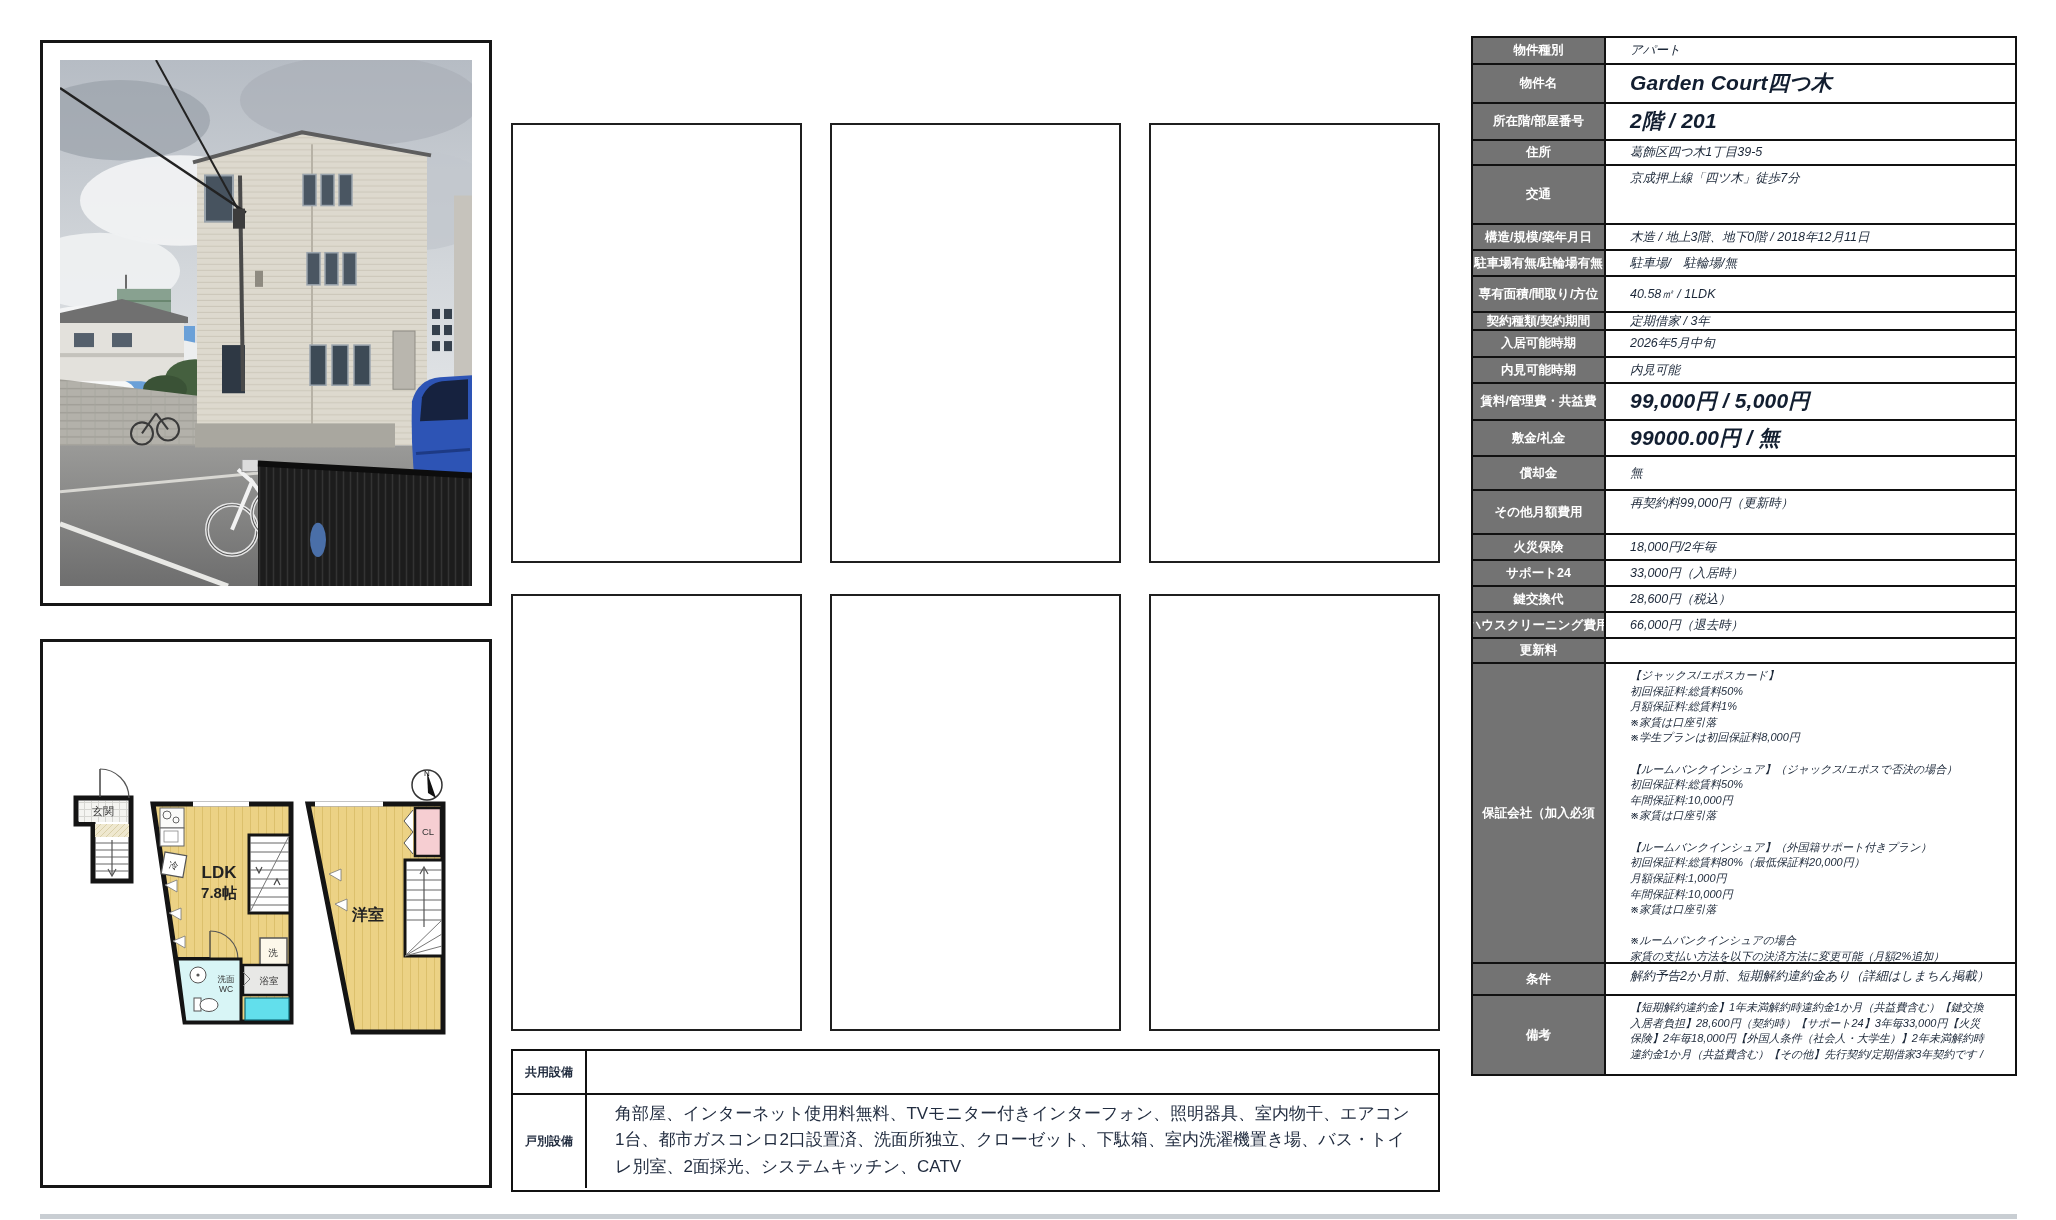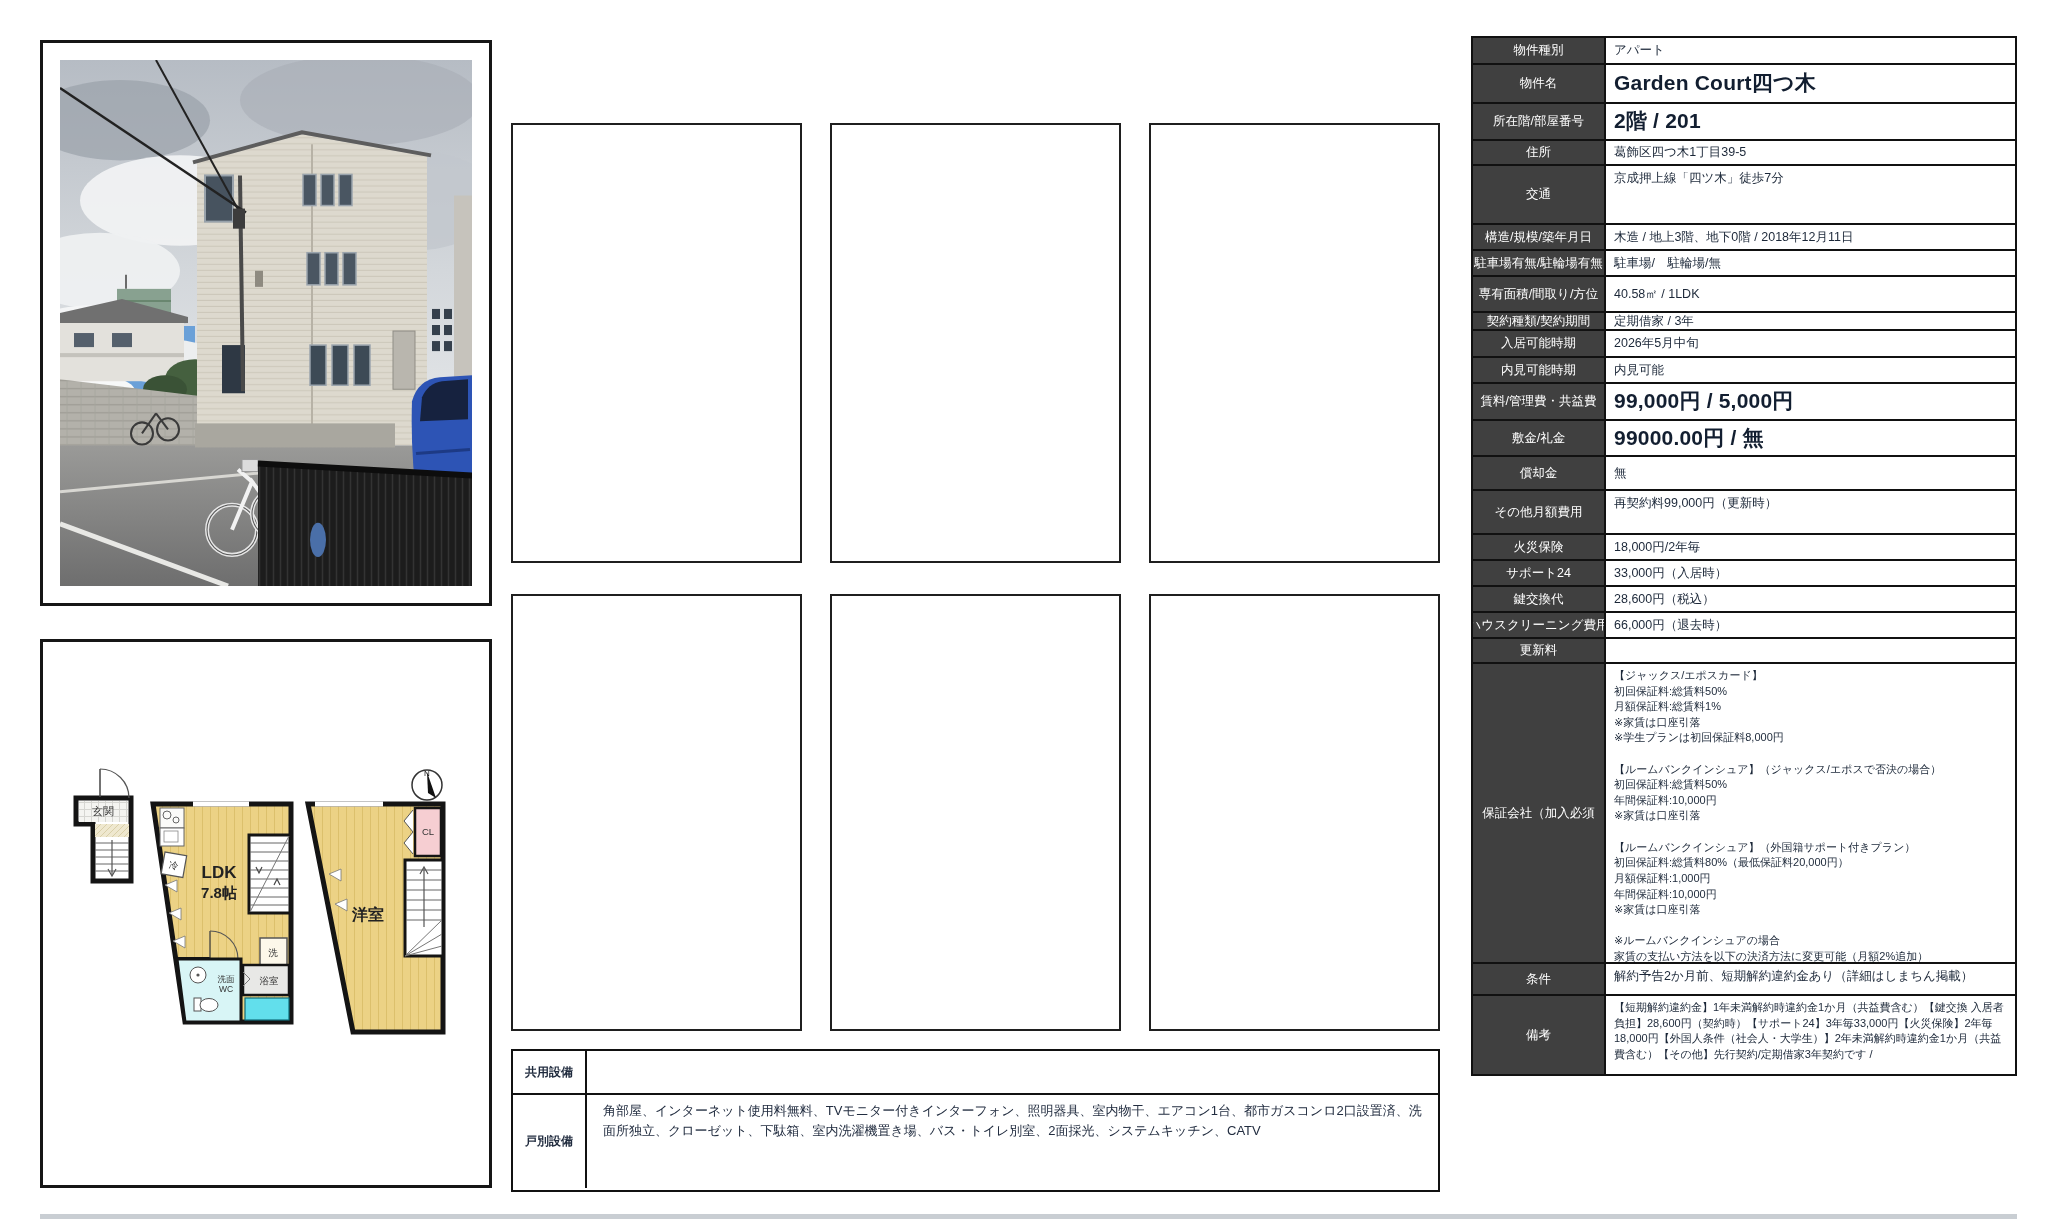--- a/index.html
+++ b/index.html
@@ -18,33 +18,33 @@
   .ph-r1 { top:123px; height:440px; }
   .ph-r2 { top:594px; height:437px; }
   .ph-c1 { left:511px; } .ph-c2 { left:830px; } .ph-c3 { left:1149px; }
 
   
   .equip { position:absolute; left:511px; top:1049px; width:929px; height:143px; border:2px solid #111; background:#fff; }
   .equip .erow { display:flex; border-top:2px solid #111; }
   .equip .erow:first-child { border-top:none; }
   .equip .elabel { width:74px; display:flex; align-items:center; justify-content:center;
     font-weight:bold; font-size:12px; color:#1f2a3d; border-right:2px solid #111; text-align:center; }
-  .equip .evalue { flex:1; padding:6px 16px; font-size:13px; line-height:1.55; color:#222d40; }
+  .equip .evalue { flex:1; padding:6px 28px; font-size:17px; line-height:1.55; color:#222d40; }
   .erow-shared { height:42px; }
   .erow-unit { height:95px; }
 
   
   .ptable { position:absolute; left:1471px; top:36px; width:546px; border:2px solid #111; background:#fff; }
   .prow { display:flex; border-top:2px solid #111; }
   .prow:first-child { border-top:none; }
-  .plabel { width:133px; background:#404040; color:#ffffff; display:flex; align-items:center; justify-content:center;
-    font-weight:normal; font-size:12.5px; line-height:1.15; text-align:center; border-right:2px solid #111;
+  .plabel { width:133px; background:#737373; color:#ffffff; display:flex; align-items:center; justify-content:center;
+    font-weight:bold; font-size:12.5px; line-height:1.15; text-align:center; border-right:2px solid #111;
     padding:4px 2px; overflow:hidden; white-space:nowrap; }
-  .pvalue { flex:1; display:flex; align-items:center; padding:2px 8px; font-size:12.5px; color:#1b2738;
-    white-space:pre-line; line-height:1.35; overflow:hidden; }
+  .pvalue { flex:1; display:flex; align-items:center; padding:2px 24px; font-size:12.5px; color:#1b2738;
+    white-space:pre-line; line-height:1.35; overflow:hidden;font-style:italic; }
   .prow.big .pvalue { font-size:21px; font-weight:bold; color:#121e30; letter-spacing:0.2px; }
   .prow.top .pvalue { align-items:flex-start; padding-top:4px; }
   .prow.small .pvalue { font-size:11px; line-height:1.42; }
 
   .footer-rule { position:absolute; left:40px; top:1214px; width:1977px; height:5px; background:#c9ced3; }
 </style>
 </head>
 <body>
 
 <div class="page">

